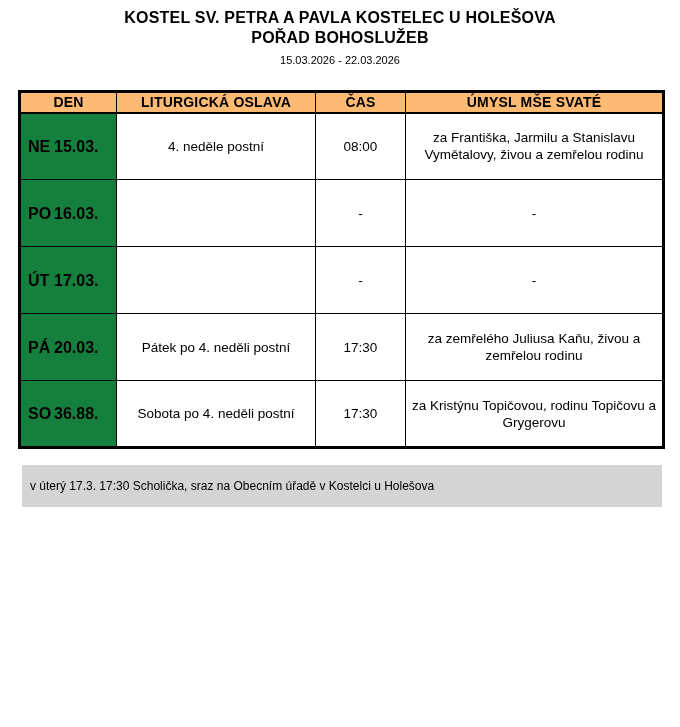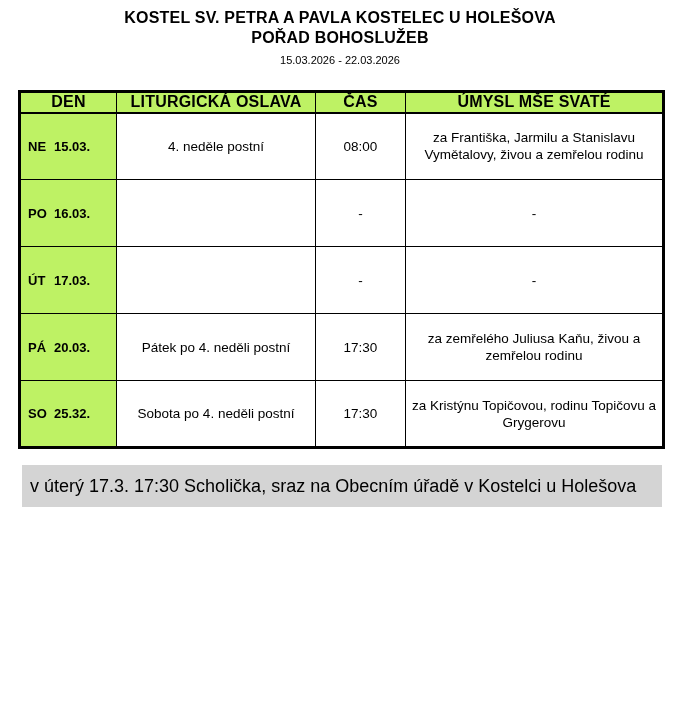--- a/index.html
+++ b/index.html
@@ -32,56 +32,56 @@
     table-layout: fixed;
     width: 644px;
     margin: 19px 0 0 18px;
     border: 3px solid #000000;
   }
   col.c-day   { width: 97px;  }
   col.c-cel   { width: 199px; }
   col.c-time  { width: 90px;  }
   col.c-int   { width: 258px; }
   th {
-    background: #bef264;
+    background: #fdba74;
     border: 1px solid #000000;
     border-bottom: 2px solid #000000;
-    font-size: 16px;
+    font-size: 14px;
     font-weight: bold;
     height: 21px;
     text-align: center;
     letter-spacing: 0.2px;
   }
   td {
     border: 1px solid #000000;
     font-size: 13.5px;
     line-height: 17px;
     text-align: center;
     vertical-align: middle;
     padding: 2px 3px;
   }
   tr.data-row { height: 67px; }
   td.day-cell {
-    background: #bef264;
+    background: #15803d;
     font-weight: bold;
     text-align: left;
     padding-left: 7px;
-    font-size: 13px;
+    font-size: 16px;
     white-space: nowrap;
   }
   td.day-cell .day-abbr { display: inline-block; min-width: 26px; }
   .footer-note {
     width: 640px;
     height: 42px;
     margin: 16px 0 0 22px;
     background: #d4d4d4;
     display: flex;
     align-items: center;
     padding-left: 8px;
-    font-size: 18px;
+    font-size: 12px;
   }
 </style>
 </head>
 <body>
 
 <div class="titles">
   <div class="title-line">KOSTEL SV. PETRA A PAVLA KOSTELEC U HOLEŠOVA</div>
   <div class="title-line">POŘAD BOHOSLUŽEB</div>
   <div class="date-range">15.03.2026 - 22.03.2026</div>
 </div>
@@ -120,21 +120,21 @@
       <td>-</td>
       <td>-</td>
     </tr>
     <tr class="data-row">
       <td class="day-cell"><span class="day-abbr">PÁ</span><span>20.03.</span></td>
       <td>Pátek po 4. neděli postní</td>
       <td>17:30</td>
       <td>za zemřelého Juliusa Kaňu, živou a zemřelou rodinu</td>
     </tr>
     <tr class="data-row">
-      <td class="day-cell"><span class="day-abbr">SO</span><span>25.32.</span></td>
+      <td class="day-cell"><span class="day-abbr">SO</span><span>36.88.</span></td>
       <td>Sobota po 4. neděli postní</td>
       <td>17:30</td>
       <td>za Kristýnu Topičovou, rodinu Topičovu a Grygerovu</td>
     </tr>
   </tbody>
 </table>
 
 <div class="footer-note">
   <span>v úterý 17.3. 17:30 Scholička, sraz na Obecním úřadě v Kostelci u Holešova</span>
 </div>

